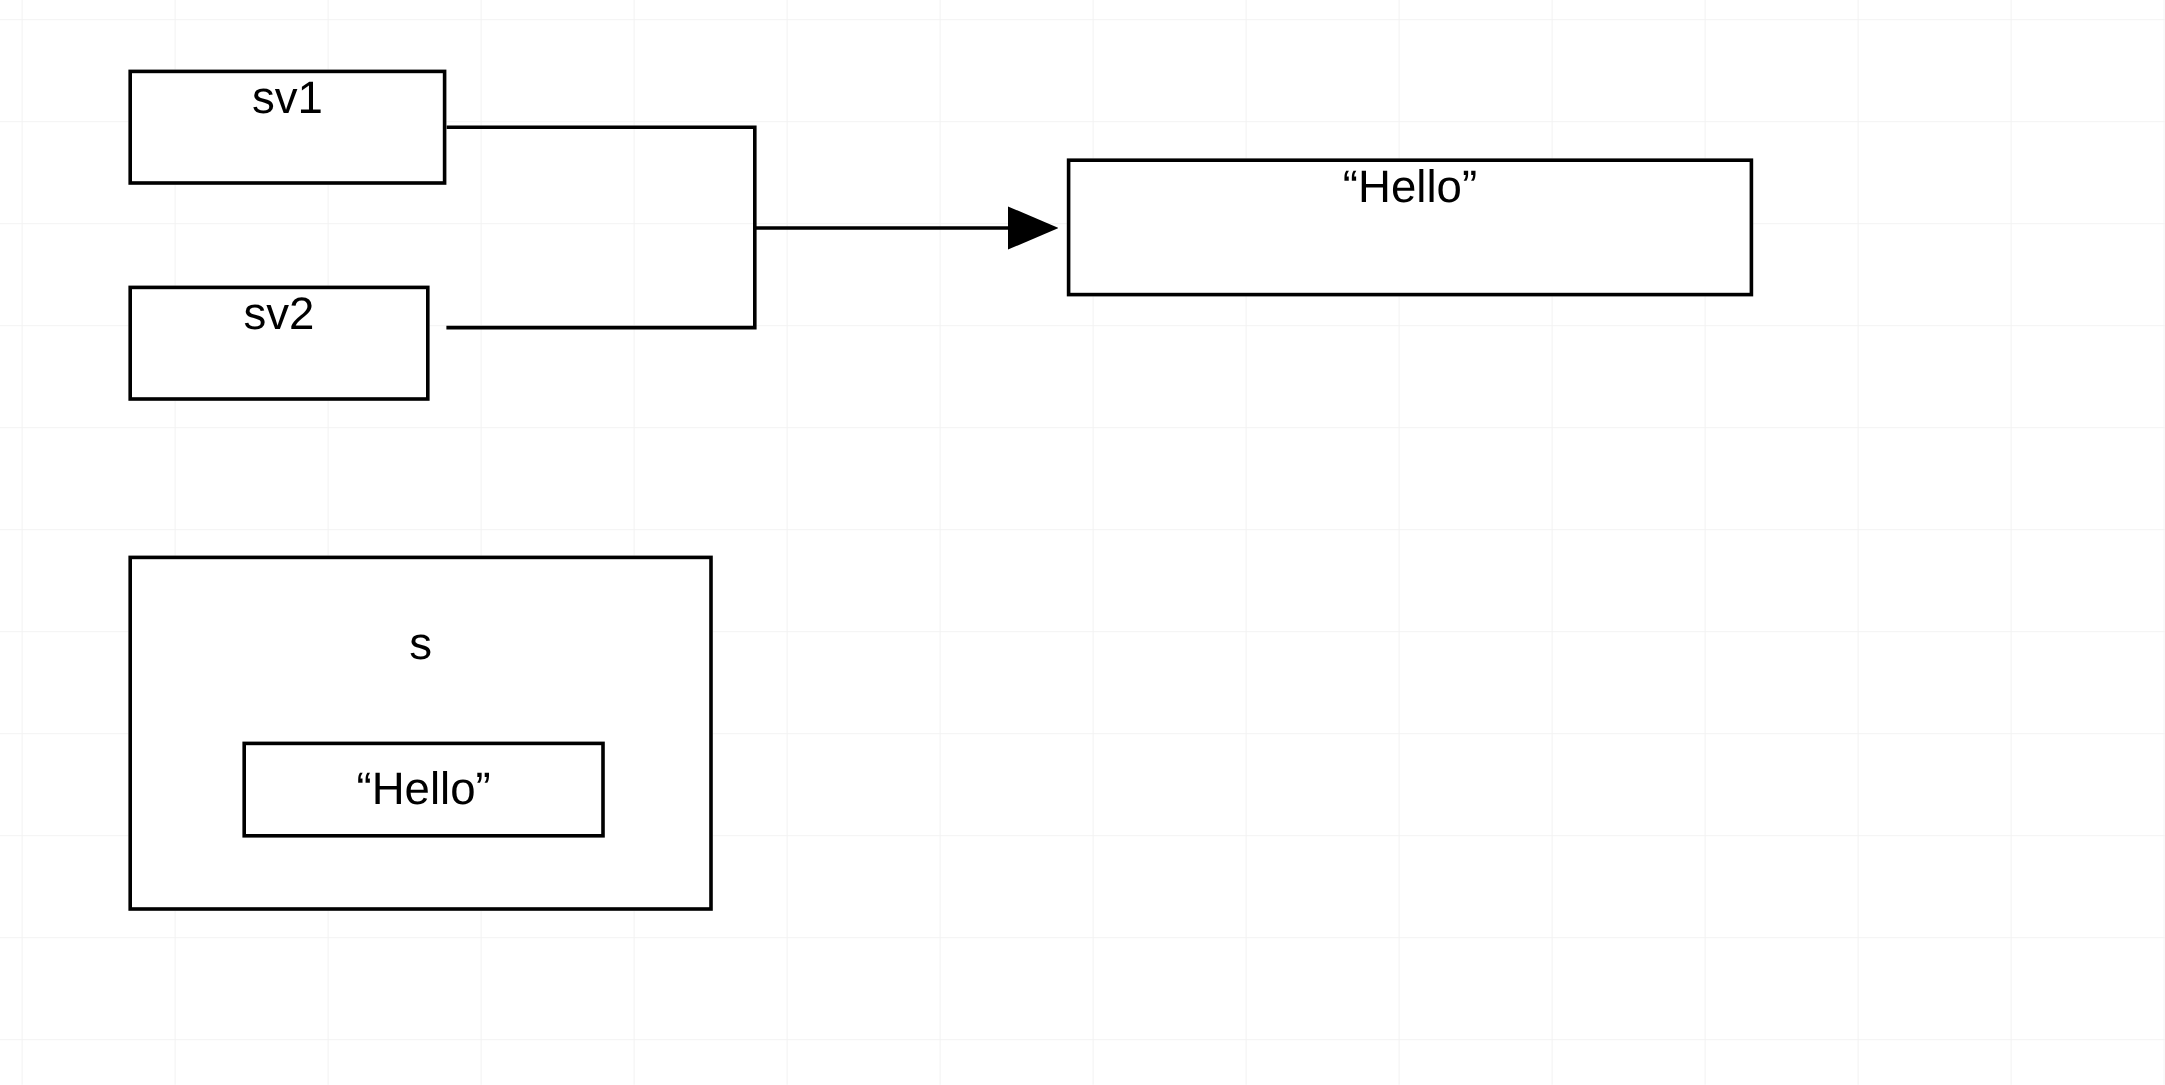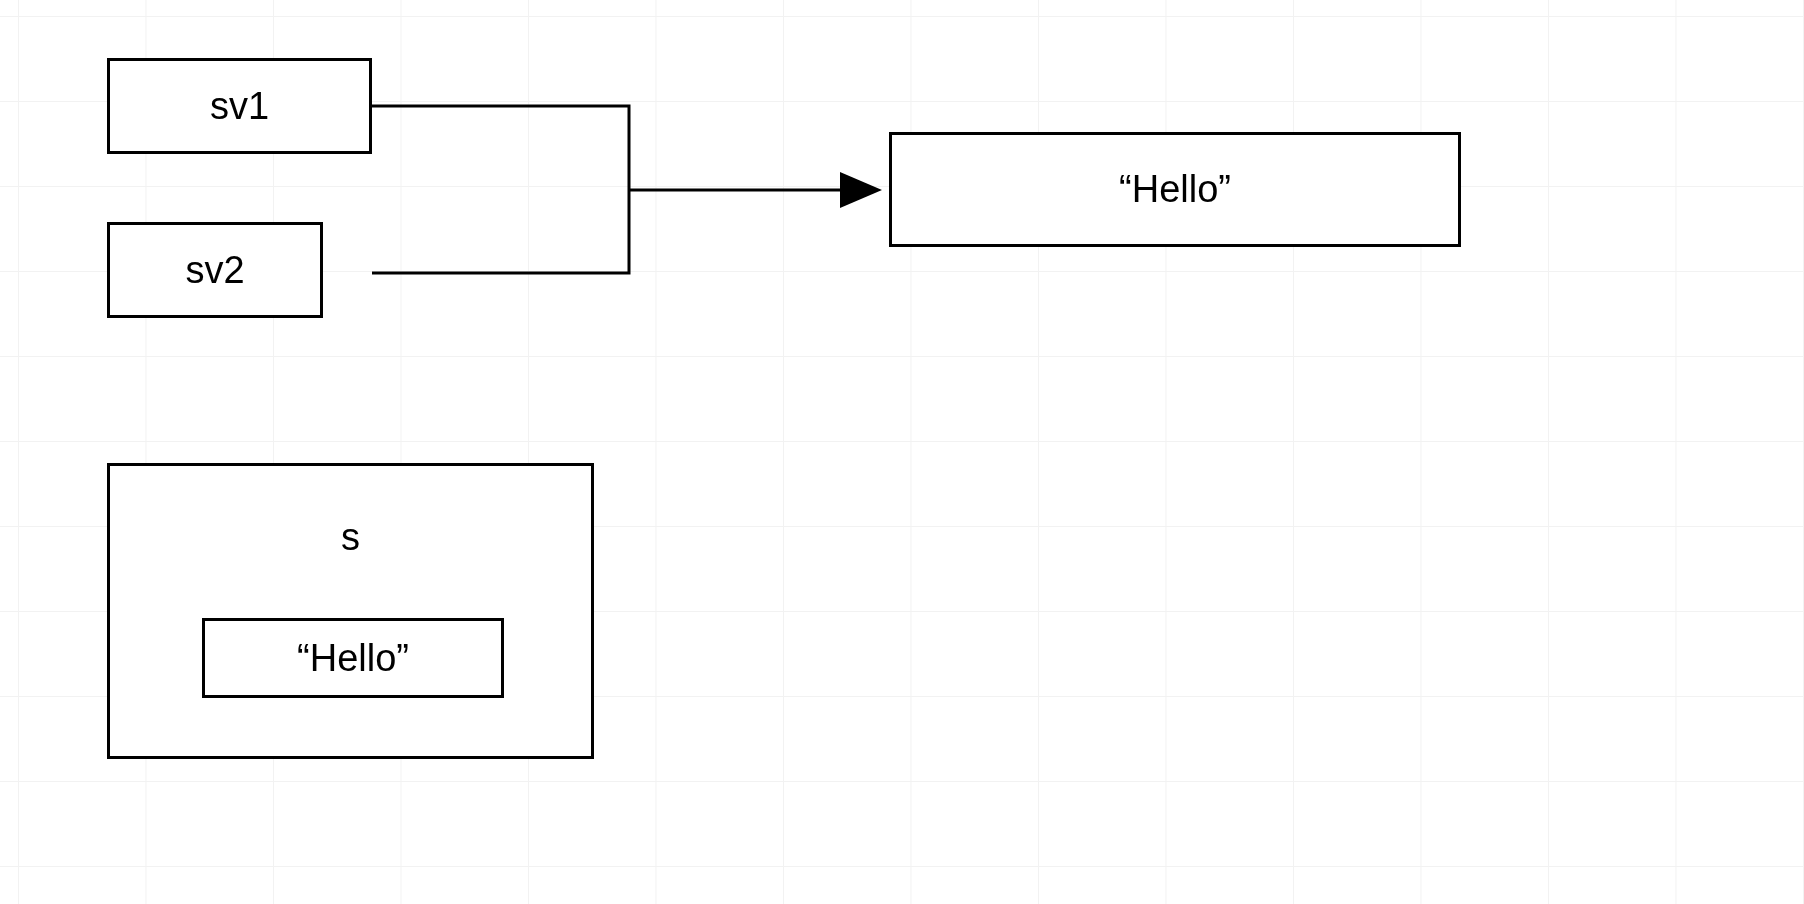--- a/index.html
+++ b/index.html
@@ -25,37 +25,36 @@
         linear-gradient(to right, #f2f2f2 1px, transparent 1px),
         linear-gradient(to bottom, #f2f2f2 1px, transparent 1px);
       background-size: 127.5px 85px;
       background-position: 18px 16px;
     }
     .box {
       position: absolute;
       border: 3px solid #000;
       background: #fff;
       display: flex;
-      align-items: center;
       justify-content: center;
     }
     .label {
       font-size: 38px;
       color: #000;
     }
     .sv1 {
       left: 107px;
       top: 58px;
       width: 265px;
       height: 96px;
     }
     .sv2 {
       left: 107px;
-      top: 222px;
-      width: 216px;
+      top: 238px;
+      width: 251px;
       height: 96px;
     }
     .hello-right {
       left: 889px;
       top: 132px;
       width: 572px;
       height: 115px;
     }
     .s-outer {
       left: 107px;

